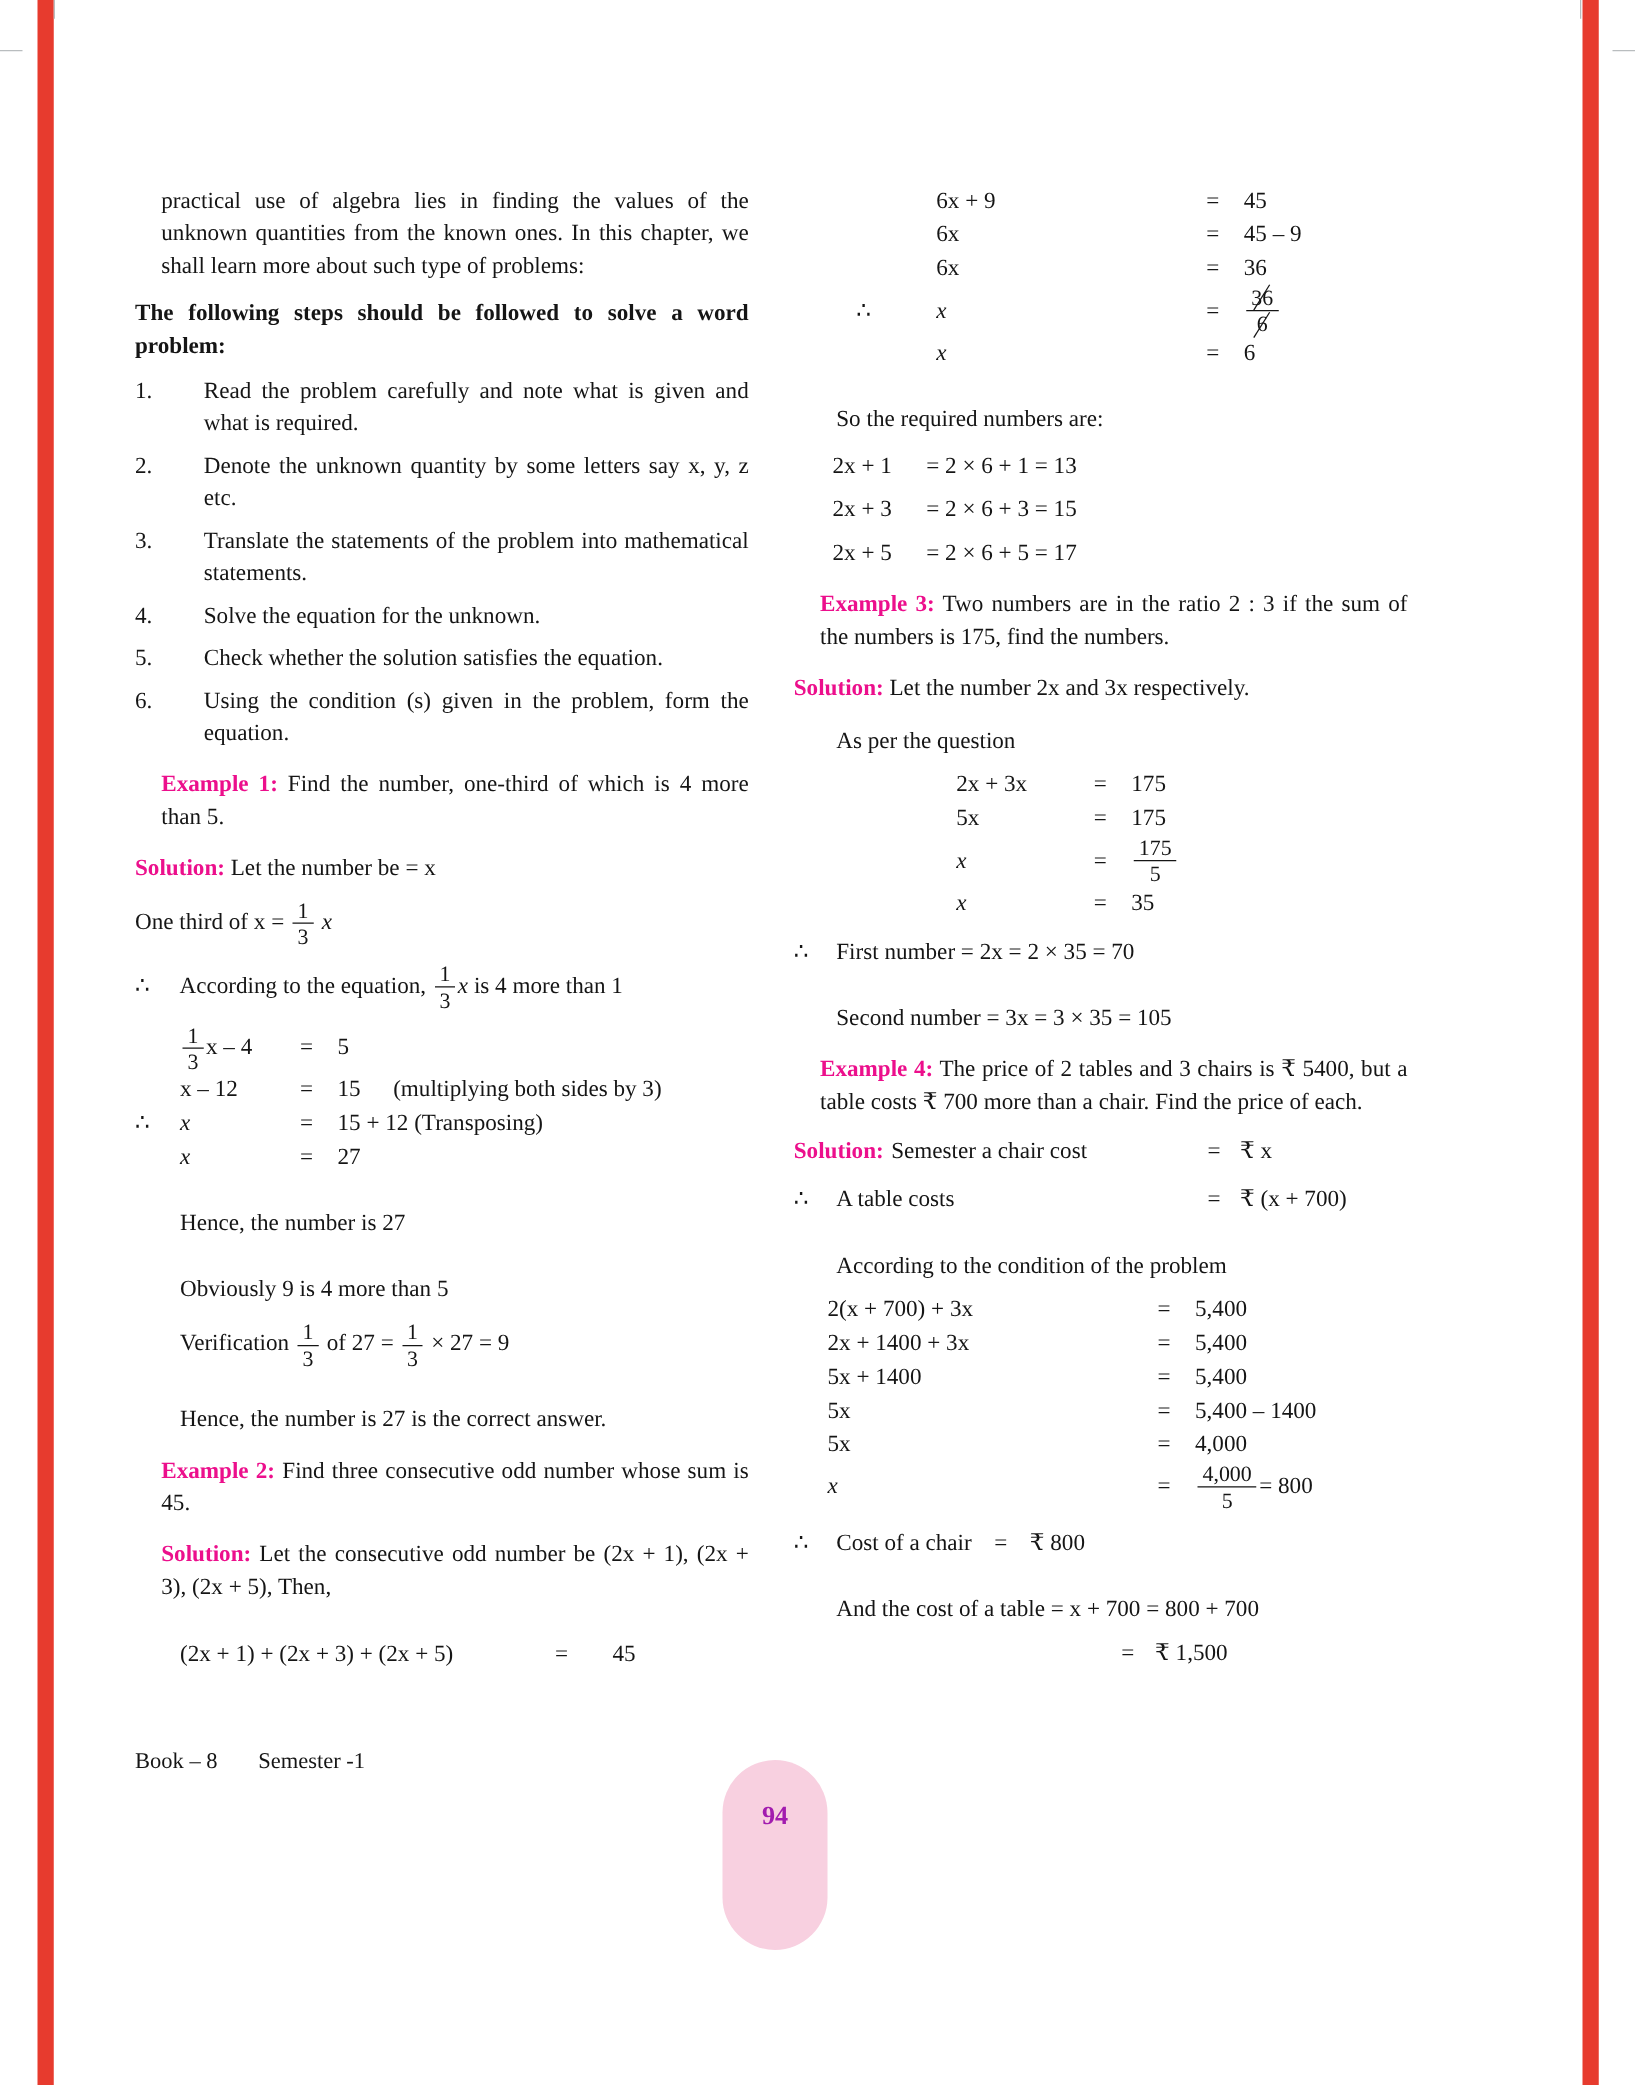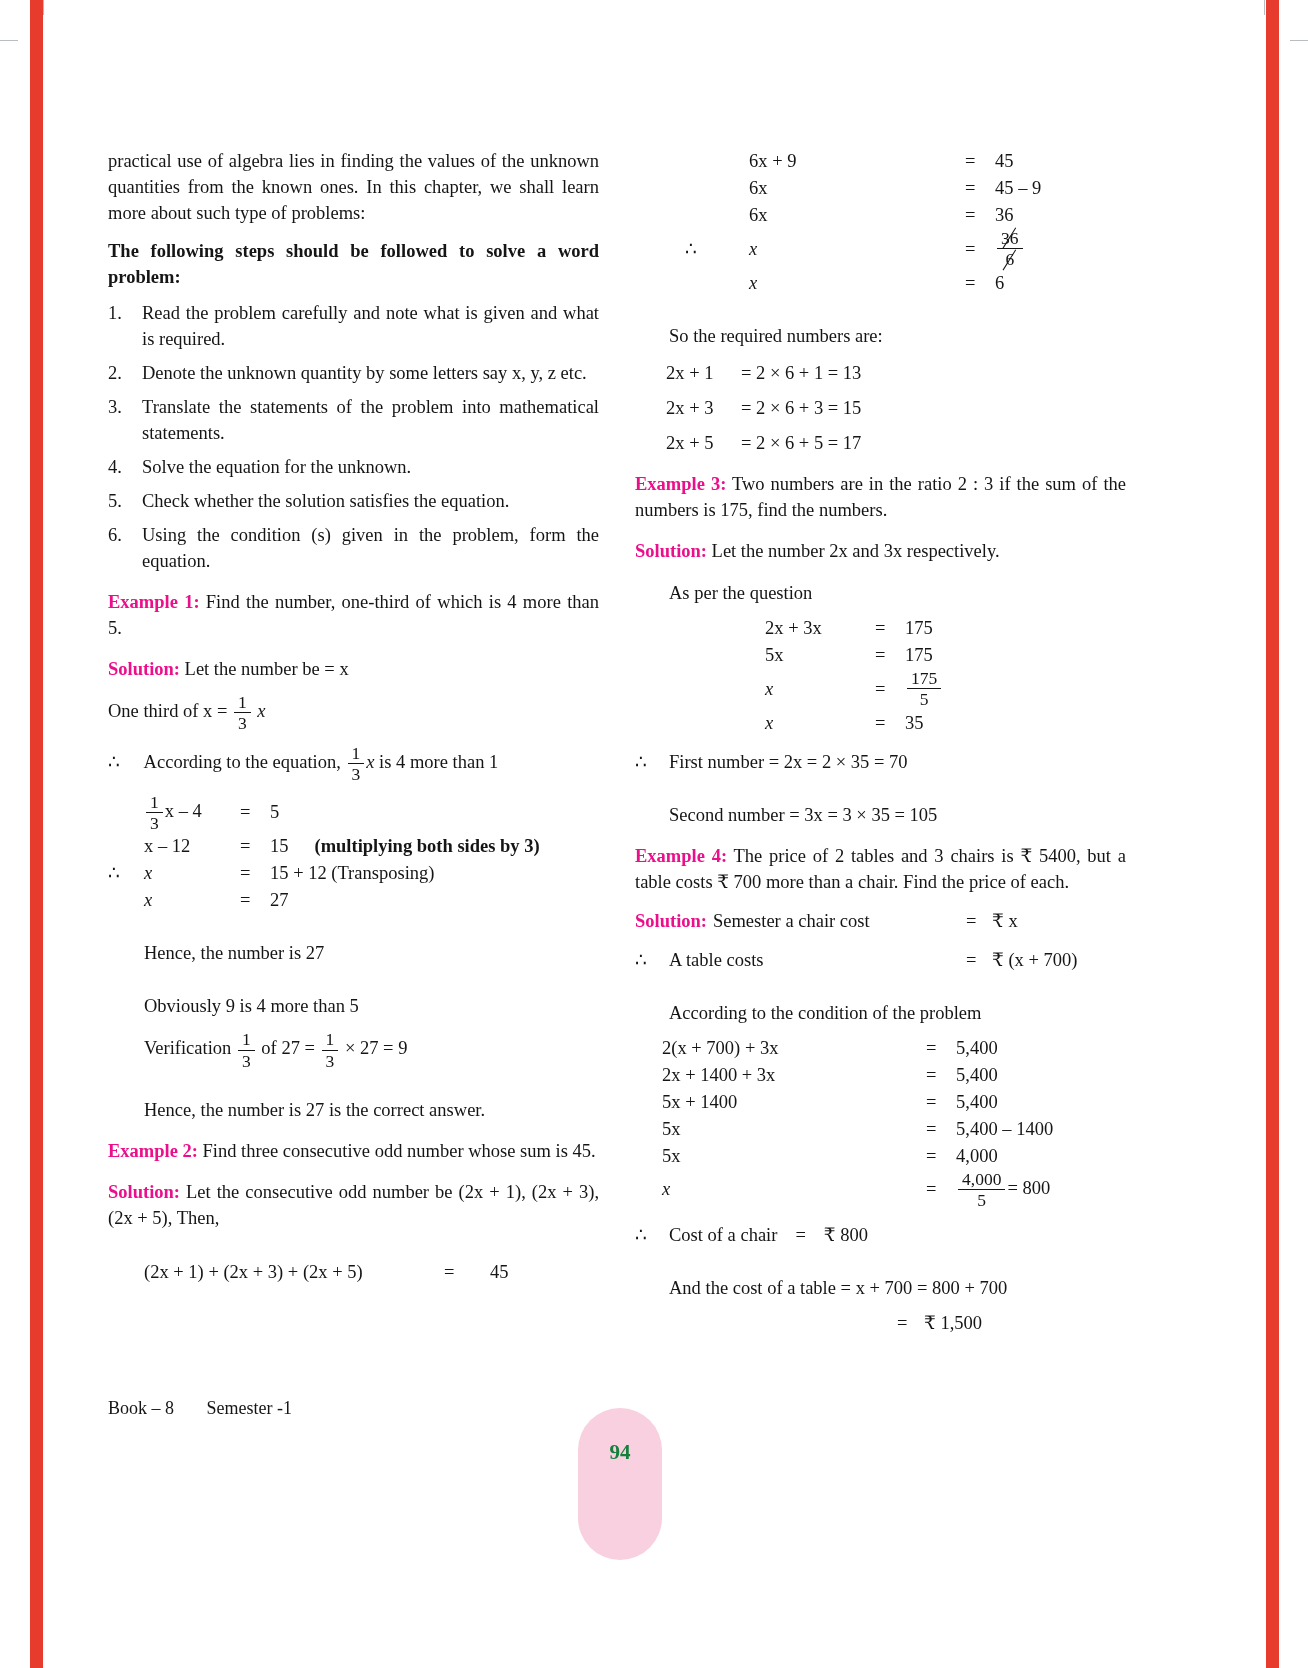--- a/index.html
+++ b/index.html
@@ -4,21 +4,21 @@
 <style>
   *{box-sizing:border-box;margin:0;padding:0;}
   body{width:1308px;font-family:"Liberation Serif","DejaVu Serif",serif;background:#ffffff;color:#151515;}
   .page{position:relative;width:1308px;height:1668px;background:#fff;overflow:hidden;}
   .redbar{position:absolute;top:0;bottom:0;width:13px;background:var(--accent-red,#e73b2e);}
   .redbar.l{left:30px;}
   .redbar.r{right:29px;}
   .cropmark{position:absolute;background:#b9bdbf;}
   .content{position:absolute;left:108px;top:148px;width:1018px;display:flex;gap:36px;font-size:18.5px;line-height:26px;}
   .col{width:491px;}
-  .just{text-align:justify;}
+  .just{text-align:justify;margin-left:21px;}
   .para{margin-bottom:12px;}
   .steps-head{font-weight:bold;margin:12px 0 10px;}
   .steps .step{display:grid;grid-template-columns:34px 1fr;margin-bottom:8px;}
   .mag{color:var(--magenta,#ec0f8c);font-weight:bold;}
   .ex{margin-top:15px;}
   .rline{margin-top:27px;}
   .ind34{margin-left:34px;}
   .ind36{margin-left:36px;}
   .it{font-style:italic;}
   .frac{display:inline-block;vertical-align:middle;text-align:center;line-height:1.05;font-size:17.5px;padding:0 2px;}
@@ -27,38 +27,38 @@
   .cancel{position:relative;display:inline-block;}
   .cancel::after{content:"";position:absolute;left:46%;top:-14%;height:128%;border-left:1.7px solid #151515;transform:rotate(32deg);}
   .mathline{margin-top:11px;}
   .sym3{display:inline-block;width:32px;}
   .eqgrid{display:grid;row-gap:1px;margin-top:9px;align-items:center;}
   .eqgrid .cell{display:block;}
   .eq-l1{grid-template-columns:36px 96px 30px 1fr;}
   .g1{grid-template-columns:64px 216px 30px 1fr;margin-left:50px;}
   .g3{grid-template-columns:110px 30px 1fr;margin-left:130px;}
   .g4{grid-template-columns:264px 30px 1fr;margin-left:27px;}
-  .note{margin-left:26px;font-weight:bold;}
+  .note{margin-left:26px;}
   .reqgrid{display:grid;grid-template-columns:75px 1fr;row-gap:9px;margin:11px 0 0 31px;}
   .eqrow-sum{display:flex;margin:28px 0 0 36px;}
   .eqrow-sum .lhs{width:300px;}
   .eqrow-sum .eqs{width:46px;}
   .symline{display:flex;margin-top:13px;}
   .sym34{display:inline-block;width:34px;flex:0 0 34px;}
   .solline{display:flex;margin-top:13px;align-items:baseline;}
   .solline .flexfill{flex:1;margin-left:6px;}
   .solline .eqw{flex:0 0 26px;}
   .solline .rhsw{flex:0 0 134px;}
   .sp{margin-left:18px;}
   .lastline{margin:9px 0 0 262px;}
   .footer{position:absolute;left:108px;top:1398px;font-size:18px;}
   .footer span{display:inline-block;}
   .footer .sem{margin-left:28px;}
   .capsule{position:absolute;left:578px;top:1408px;width:84px;height:152px;border-radius:42px;background:var(--capsule-pink,#f8d0e0);}
-  .pnum{text-align:center;padding-top:32px;font-weight:bold;font-size:21px;color:#15803d;}
+  .pnum{text-align:center;padding-top:32px;font-weight:bold;font-size:21px;color:#a21caf;}
 </style>
 </head>
 <body>
 
 <div class="page">
   <div class="redbar l"></div>
   <div class="redbar r"></div>
   <div class="cropmark" style="left:0;top:40px;width:18px;height:1px"></div>
   <div class="cropmark" style="left:43px;top:0;width:1px;height:15px"></div>
   <div class="cropmark" style="right:0;top:40px;width:18px;height:1px"></div>

